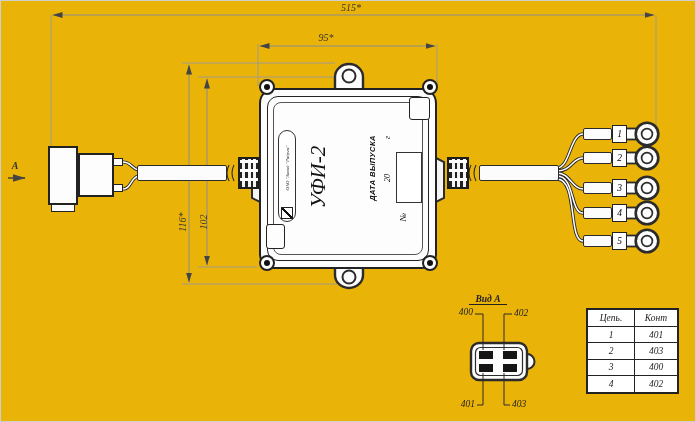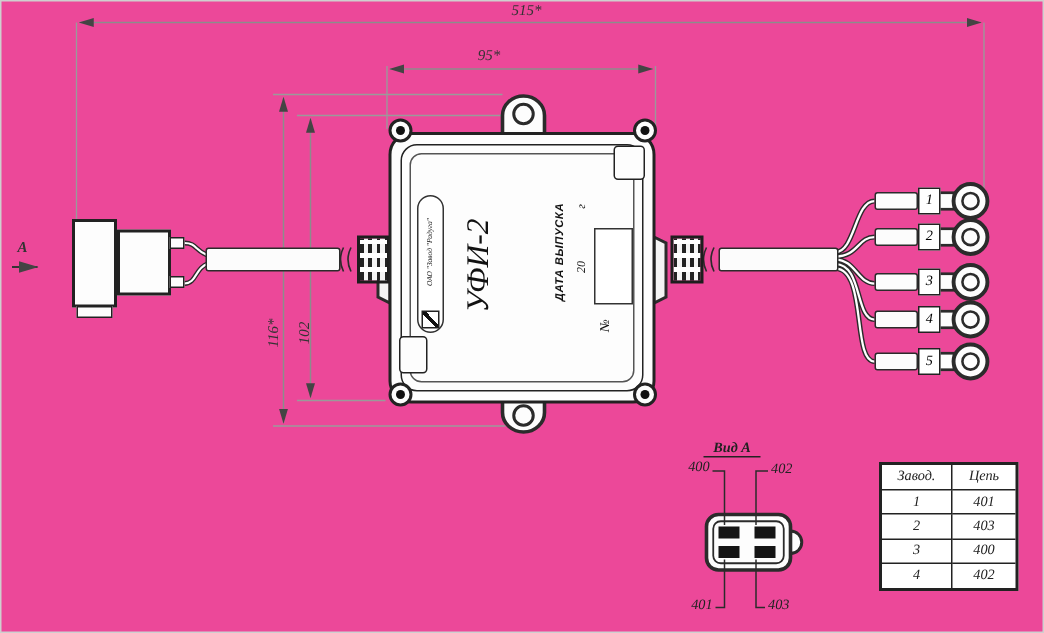--- a/index.html
+++ b/index.html
@@ -1,17 +1,17 @@
 <!DOCTYPE html>
 <html><head>
 <meta charset="utf-8">
 <style>
   * { margin:0; padding:0; box-sizing:border-box; }
   body { background:#e8e8e8; font-family:"Liberation Serif", serif; }
-  #canvas { position:relative; width:696px; height:422px; background:#ec4899; overflow:hidden;
+  #canvas { position:relative; width:696px; height:422px; background:#eab308; overflow:hidden;
             border:1px solid #cfcfcf; }
   #base-layer { position:absolute; left:0; top:0; }
   .abs { position:absolute; }
   .lbl { position:absolute; font:italic 10px "Liberation Serif", serif; color:#333; text-align:center; }
   .rot { transform:rotate(-90deg); display:flex; align-items:center; justify-content:center; }
   .outl { position:absolute; background:#fdfdfd; border:2.2px solid #222; }
   .thin { border-width:1.6px; }
   .gland { position:absolute; width:22px; height:32px; border:2px solid #1d1d1d;
            background-image:
              repeating-linear-gradient(0deg, rgba(255,255,255,0) 0 6px, #ffffff 6px 9px),
@@ -173,22 +173,22 @@
   <div class="tag" style="top:203px;">4</div>
   <div class="tag" style="top:231px;">5</div>
 
   <div class="detail-lbl" style="left:468px; top:293px; width:38px; text-align:center; font-weight:bold; border-bottom:1px solid #222;">Вид А</div>
   <div class="detail-lbl" style="left:438px; top:306px; text-align:right;">400</div>
   <div class="detail-lbl" style="left:513px; top:307px; text-align:left;">402</div>
   <div class="detail-lbl" style="left:440px; top:398px; text-align:right;">401</div>
   <div class="detail-lbl" style="left:511px; top:398px; text-align:left;">403</div>
 
   <div class="pin-table">
-    <div class="pt-cell c-r c-b">Завод.</div>
-    <div class="pt-cell c-b">Цепь</div>
+    <div class="pt-cell c-r c-b">Цепь.</div>
+    <div class="pt-cell c-b">Конт</div>
     <div class="pt-cell c-r c-b">1</div>
     <div class="pt-cell c-b">401</div>
     <div class="pt-cell c-r c-b">2</div>
     <div class="pt-cell c-b">403</div>
     <div class="pt-cell c-r c-b">3</div>
     <div class="pt-cell c-b">400</div>
     <div class="pt-cell c-r">4</div>
     <div class="pt-cell">402</div>
   </div>
 

